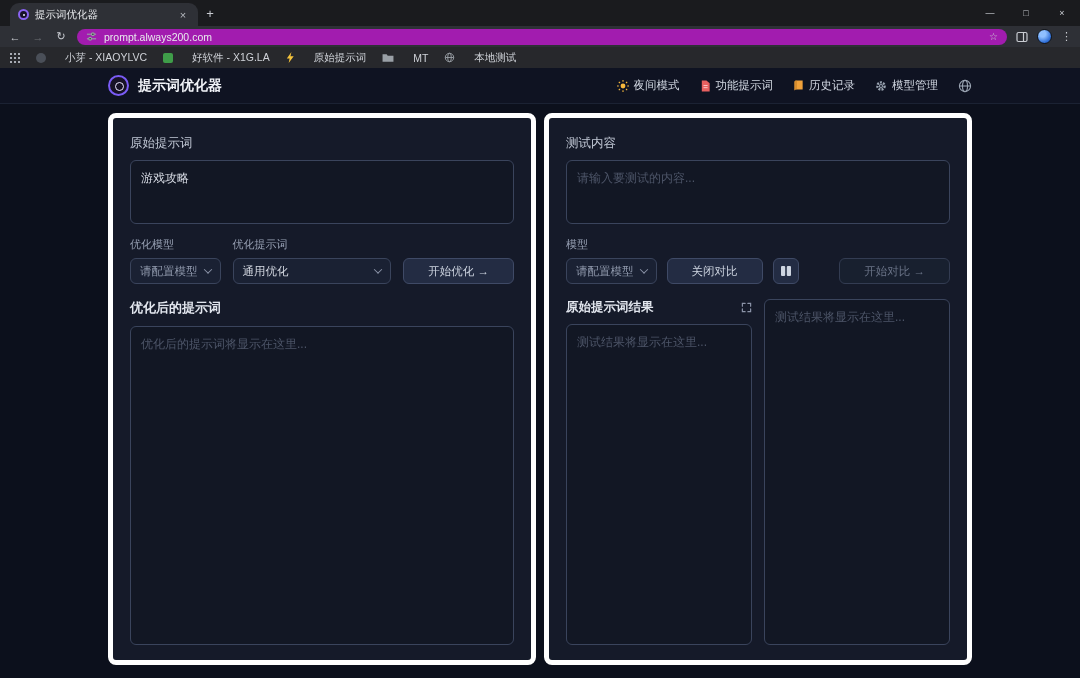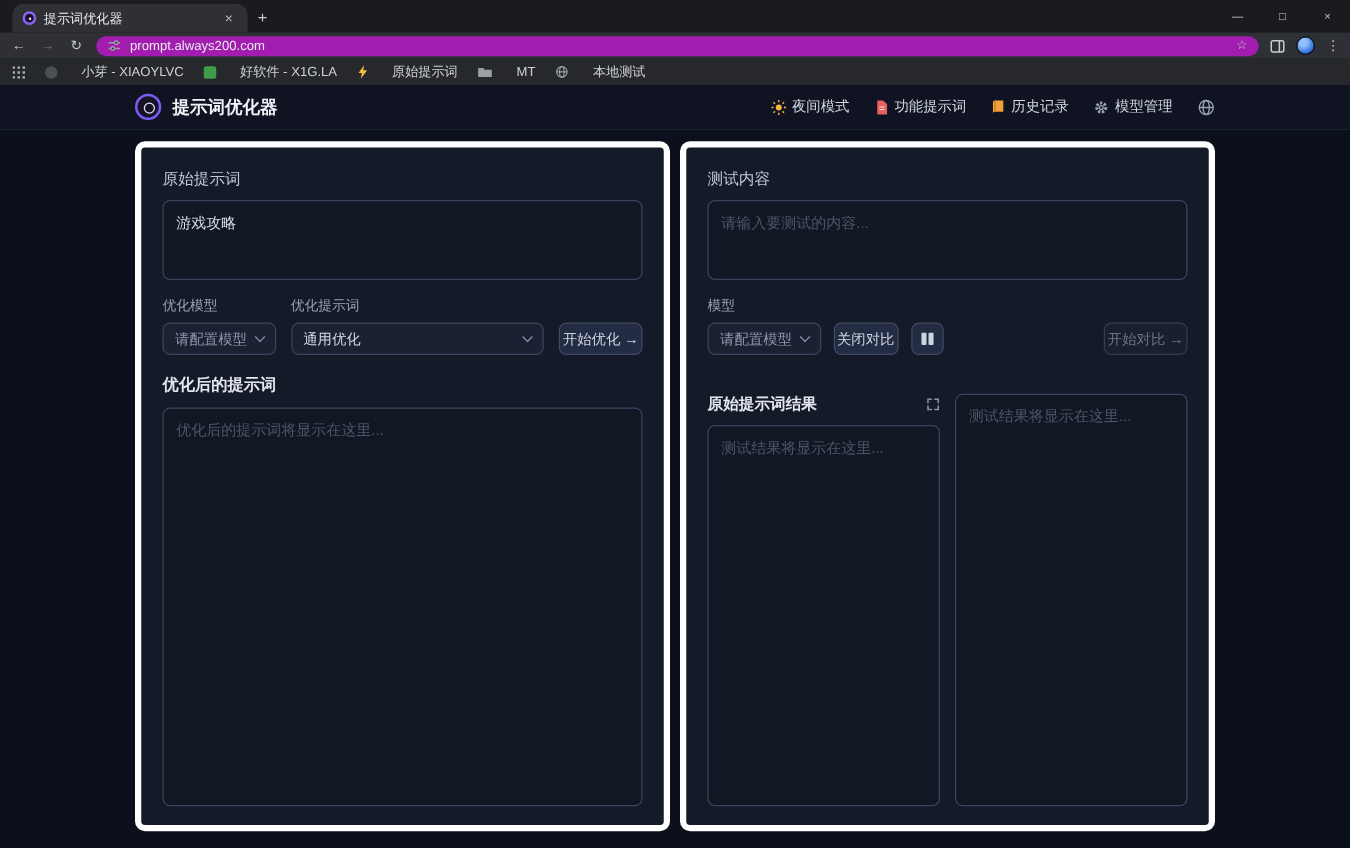--- a/index.html
+++ b/index.html
@@ -73,32 +73,32 @@
   .ta-big { flex:1; min-height:0; }
 
   .controls-row { display:flex; gap:12px; margin-top:13px; align-items:flex-end; }
   .field { display:flex; flex-direction:column; gap:6px; }
   .select { height:26px; background:#1a2133; border:1px solid #3a445c; border-radius:6px;
     display:flex; align-items:center; gap:7px; padding:0 9px; font-size:11.5px;
     color:#8f98ab; cursor:pointer; }
   .select .val-bright { color:#d6dae3; }
   .chev { width:6px; height:6px; border-right:1.4px solid #8b93a7;
     border-bottom:1.4px solid #8b93a7; transform:rotate(45deg) translate(-1px,-1px); flex:none; }
-  .btn { height:26px; padding:0 2px; background:#232c43; border:1px solid #3f4a66;
+  .btn { height:26px; padding:0 24px; background:#232c43; border:1px solid #3f4a66;
     border-radius:6px; font-size:11.5px; color:#ced5e1; display:flex; align-items:center;
     gap:4px; cursor:pointer; white-space:nowrap; }
   .btn.dim { background:#18202f; border-color:#333c52; color:#6a7387; }
   .icon-btn { width:26px; height:26px; padding:0; justify-content:center; }
 
   .section-title { font-size:13px; font-weight:700; color:#e2e6ee; margin:15px 0 9px; }
 
   .model-row { display:flex; gap:10px; align-items:center; }
   .spacer { flex:1; }
 
-  .results-row { display:flex; gap:12px; margin-top:31px; flex:1; min-height:0;justify-content:center; }
+  .results-row { display:flex; gap:12px; margin-top:15px; flex:1; min-height:0;justify-content:center; }
   .result-col { flex:1; display:flex; flex-direction:column; min-width:0; }
   .result-head { display:flex; align-items:center; margin-bottom:8px; }
   .result-head .t { font-size:12.5px; font-weight:700; color:#e2e6ee; white-space:nowrap;
     overflow:hidden; }
   .expand { margin-left:auto; color:#8b93a7; display:flex; cursor:pointer; flex:none; }
 
   svg { display:block; }
 </style>
 </head>
 <body>

